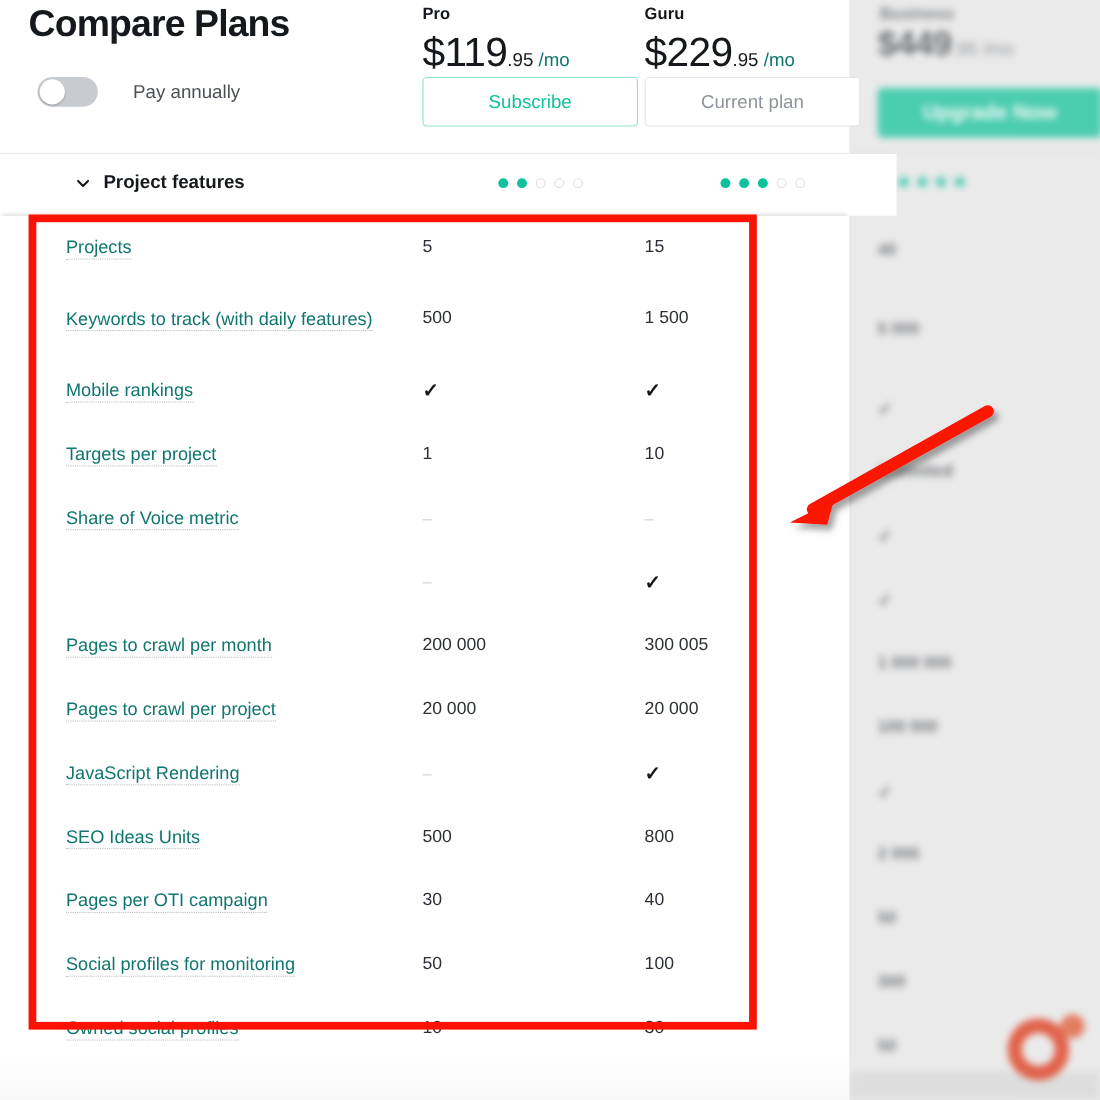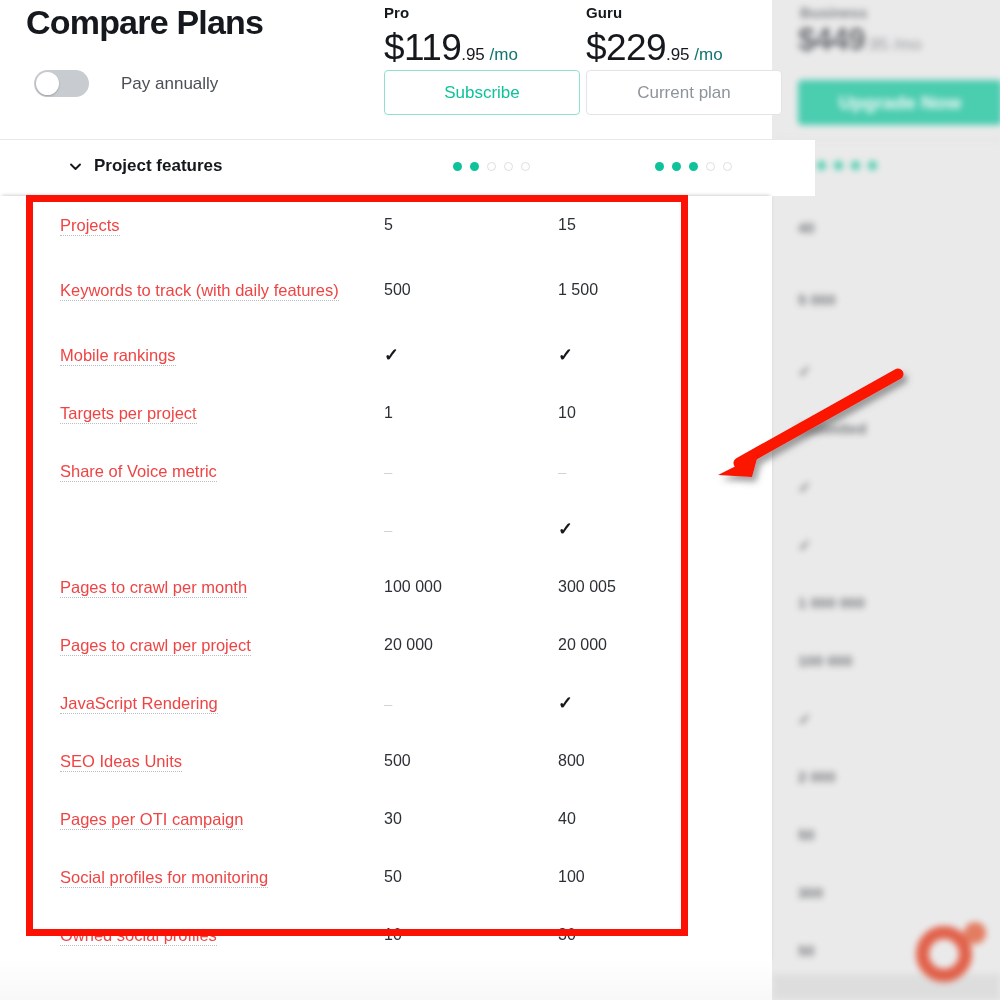--- a/index.html
+++ b/index.html
@@ -160,34 +160,34 @@
     box-shadow: 0 -2px 4px -2px rgba(0,0,0,.28);
   }
   .frow {
     position: relative;
     display: flex; align-items: center;
     height: 58px;
   }
   .fname {
     position: absolute; left: 60px;
     width: 310px;
-    font-size: 16.5px; color: #ef4444; line-height: 28px;
+    font-size: 16.5px; color: #0f766e; line-height: 28px;
   }
   .fname span {
     border-bottom: 1px dotted #b9bec4;
     padding-bottom: 1px;
     cursor: help;
   }
   .fval {
     position: absolute;
     font-size: 16px; color: #2c3036;
     white-space: nowrap;
   }
   .fval.pro  { left: 384px; }
-  .fval.guru { left: 558px; }
+  .fval.guru { left: 586px; }
   .fval.dash { color: #cfd3d7; font-size: 15px; }
   .fval.check { font-size: 18px; color: #15181c; font-weight: 700; }
   .frow.tall { height: 72px; }
   .frow.tall .fname { line-height: 27px; }
 
   
   .anno-box {
     position: absolute;
     left: 26px; top: 195px;
     width: 662px; height: 741px;
@@ -353,21 +353,21 @@
         <div class="fval guru dash">–</div>
       </div>
 
       <div class="frow">
         <div class="fval pro dash">–</div>
         <div class="fval guru check">✓</div>
       </div>
 
       <div class="frow">
         <div class="fname"><span>Pages to crawl per month</span></div>
-        <div class="fval pro">100 000</div>
+        <div class="fval pro">200 000</div>
         <div class="fval guru">300 005</div>
       </div>
 
       <div class="frow">
         <div class="fname"><span>Pages to crawl per project</span></div>
         <div class="fval pro">20 000</div>
         <div class="fval guru">20 000</div>
       </div>
 
       <div class="frow">

